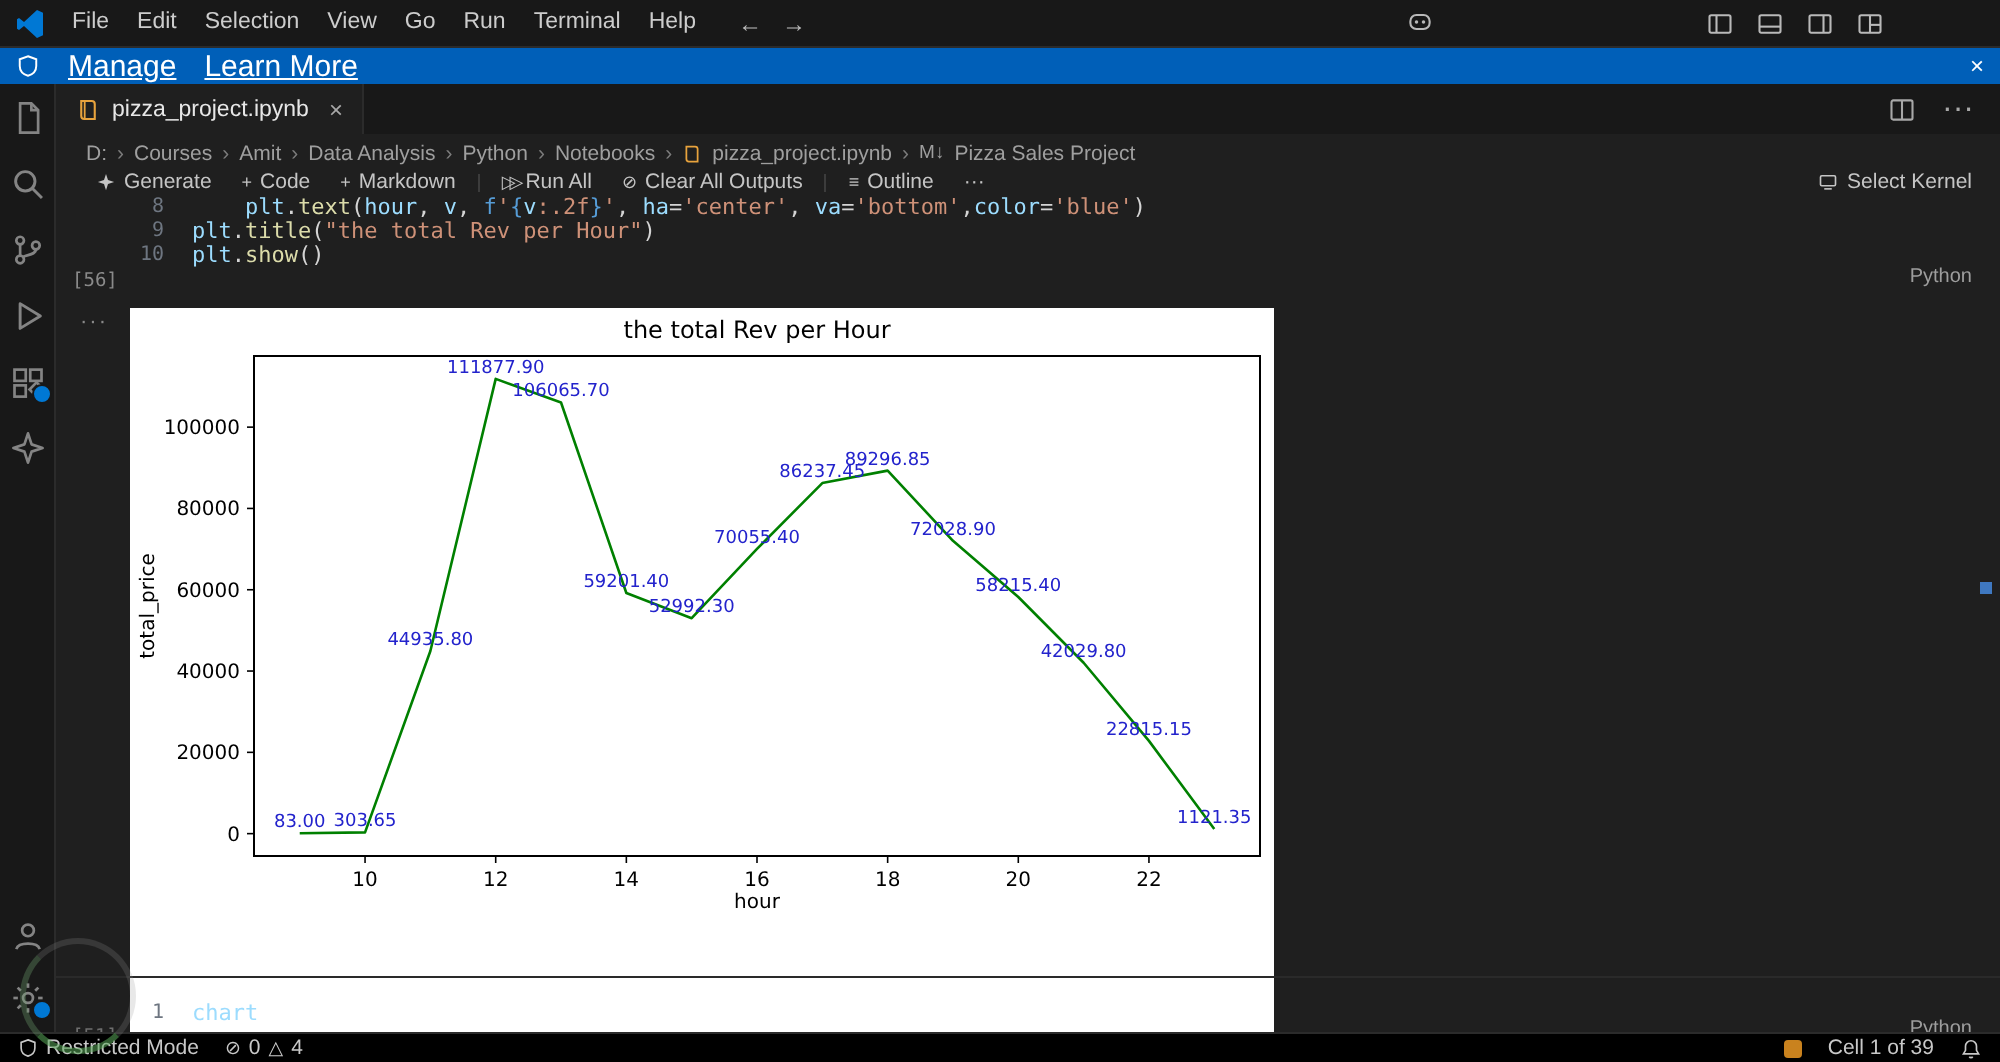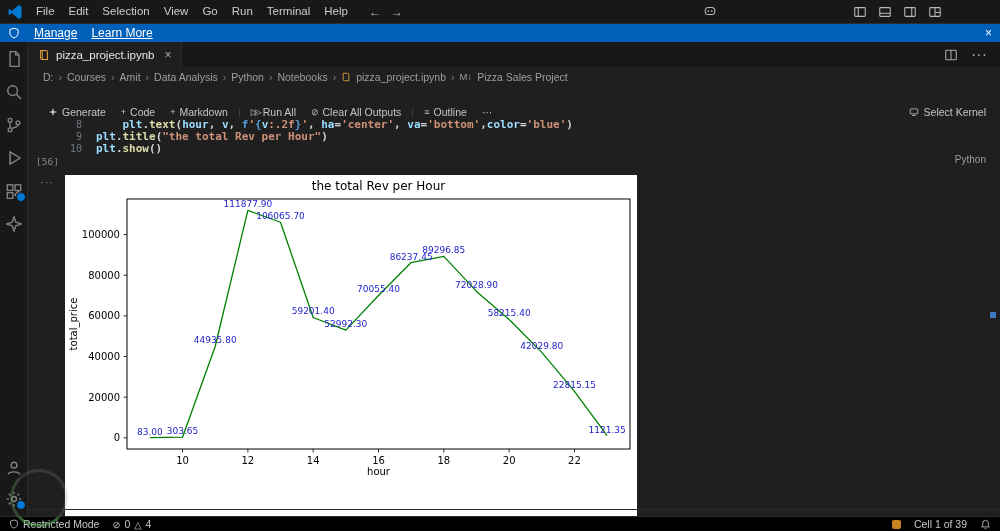--- a/index.html
+++ b/index.html
@@ -11,55 +11,55 @@
   .vslogo{width:16px;height:16px;margin:0 6px 0 7px;flex:none;}
   .menu-item{font-size:11.5px;color:#cccccc;padding:16px 7px;line-height:23px;cursor:default;}
   .nav-arrows{display:flex;gap:10px;margin-left:14px;color:#b9b9b9;font-size:12px;}
   .searchbox{position:absolute;left:348px;top:3px;width:304px;height:17px;background:#2a2a2a;border:1px solid #454545;border-radius:5px;display:flex;align-items:center;justify-content:center;gap:5px;font-size:11px;color:#989898;box-sizing:border-box;}
   .title-copilot{position:absolute;left:703px;top:4px;color:#b9b9b9;}
   .title-right{position:absolute;right:58px;top:0;height:23px;display:flex;align-items:center;gap:11px;color:#b9b9b9;}
   .ticon{width:14px;height:14px;display:block;}
 
   
   .banner{position:absolute;top:24px;left:0;right:0;height:18px;background:#005fb8;color:#fff;display:flex;align-items:center;font-size:11px;padding-left:8px;gap:6px;box-sizing:border-box;z-index:5;}
-  .banner a{color:#fff;text-decoration:underline;margin-left:8px;cursor:pointer;font-size:12px;}
+  .banner a{color:#fff;text-decoration:underline;margin-left:8px;cursor:pointer;font-size:15px;}
   .banner .bclose{position:absolute;right:8px;font-size:12px;color:#fff;cursor:pointer;}
 
   
   .main{position:absolute;top:42px;bottom:15px;left:0;right:0;display:flex;}
   .activitybar{width:28px;background:#181818;border-right:1px solid #2b2b2b;box-sizing:border-box;display:flex;flex-direction:column;align-items:center;padding-top:8px;gap:15px;flex:none;}
   .ab-item{position:relative;color:#848484;width:18px;height:18px;}
   .ab-item svg{width:18px;height:18px;display:block;}
   .ab-badge{position:absolute;right:-3px;bottom:-2px;width:8px;height:8px;border-radius:50%;background:#0078d4;border:1px solid #181818;}
   .ab-bottom{margin-top:auto;margin-bottom:8px;display:flex;flex-direction:column;gap:13px;align-items:center;}
 
   .workbench{flex:1;display:flex;flex-direction:column;min-width:0;}
   .tabbar{height:25px;background:#181818;display:flex;align-items:stretch;flex:none;border-bottom:1px solid #1f1f1f;}
   .tab{display:flex;align-items:center;gap:6px;padding:0 10px;background:#1f1f1f;border-right:1px solid #2b2b2b;font-size:11.5px;color:#e7e7e7;cursor:default;}
   .tab .tclose{color:#a8a8a8;font-size:12px;margin-left:4px;cursor:pointer;}
   .tabbar-right{margin-left:auto;display:flex;align-items:center;gap:13px;padding-right:13px;color:#a8a8a8;}
 
   .breadcrumbs{height:17px;background:#1f1f1f;display:flex;align-items:center;font-size:10.5px;color:#9f9f9f;padding-left:15px;gap:5px;flex:none;white-space:nowrap;}
   .bc-sep{color:#7c7c7c;}
   .bc-md{color:#9f9f9f;font-size:9.5px;}
 
-  .nbtoolbar{height:12px;background:#1f1f1f;display:flex;align-items:center;font-size:10.5px;color:#c5c5c5;padding-left:14px;gap:3px;flex:none;margin-top:21px;}
+  .nbtoolbar{height:12px;background:#1f1f1f;display:flex;align-items:center;font-size:10.5px;color:#c5c5c5;padding-left:14px;gap:3px;flex:none;}
   .tb-item{display:flex;align-items:center;gap:4px;padding:0 6px;cursor:pointer;white-space:nowrap;}
   .tb-glyph{font-size:9px;color:#c5c5c5;}
   .tb-sep{width:1px;height:9px;background:#3c3c3c;margin:0 2px;}
   .tb-kernel{margin-left:auto;display:flex;align-items:center;gap:5px;padding-right:14px;cursor:pointer;}
 
   
   .editor{flex:1;position:relative;background:#1f1f1f;overflow:hidden;font-family:"DejaVu Sans Mono","Liberation Mono",monospace;}
   .code-lines{position:absolute;left:0;right:0;}
   #cell1-lines{top:1px;}
   #cell2-lines{top:404px;}
   .code-line{display:flex;height:12px;line-height:12px;font-size:11px;}
   .ln{width:54px;text-align:right;padding-right:14px;color:#6e7681;flex:none;font-size:10px;line-height:12px;}
-  .codetxt{white-space:pre;font-weight:bold;}
+  .codetxt{white-space:pre;}
   .tk-pl{color:#d4d4d4}.tk-var{color:#9cdcfe}.tk-fn{color:#dcdcaa}.tk-str{color:#ce9178}.tk-kw{color:#569cd6}
   .exec1{position:absolute;left:8px;top:38px;font-size:9.5px;color:#8a8a8a;}
   .lang1{position:absolute;right:14px;top:36px;font-size:10px;color:#9d9d9d;font-family:"Liberation Sans",sans-serif;}
   .out-ellipsis{position:absolute;left:12px;top:58px;color:#8a8a8a;font-size:11px;letter-spacing:1px;font-family:"Liberation Sans",sans-serif;}
   .chart-wrap{position:absolute;left:37px;top:57px;width:572px;height:382px;background:#ffffff;}
   .chart-wrap svg{display:block;width:572px;height:306px;}
   .cell2-sep{position:absolute;left:0;right:0;top:391px;border-top:1px solid #2a2a2a;}
   .exec2{position:absolute;left:8px;top:416px;font-size:9.5px;color:#6e6e6e;}
   .lang2{position:absolute;right:14px;top:412px;font-size:10px;color:#9d9d9d;font-family:"Liberation Sans",sans-serif;}
   .ruler-marker{position:absolute;right:4px;top:194px;width:6px;height:6px;background:#3f78c0;}

